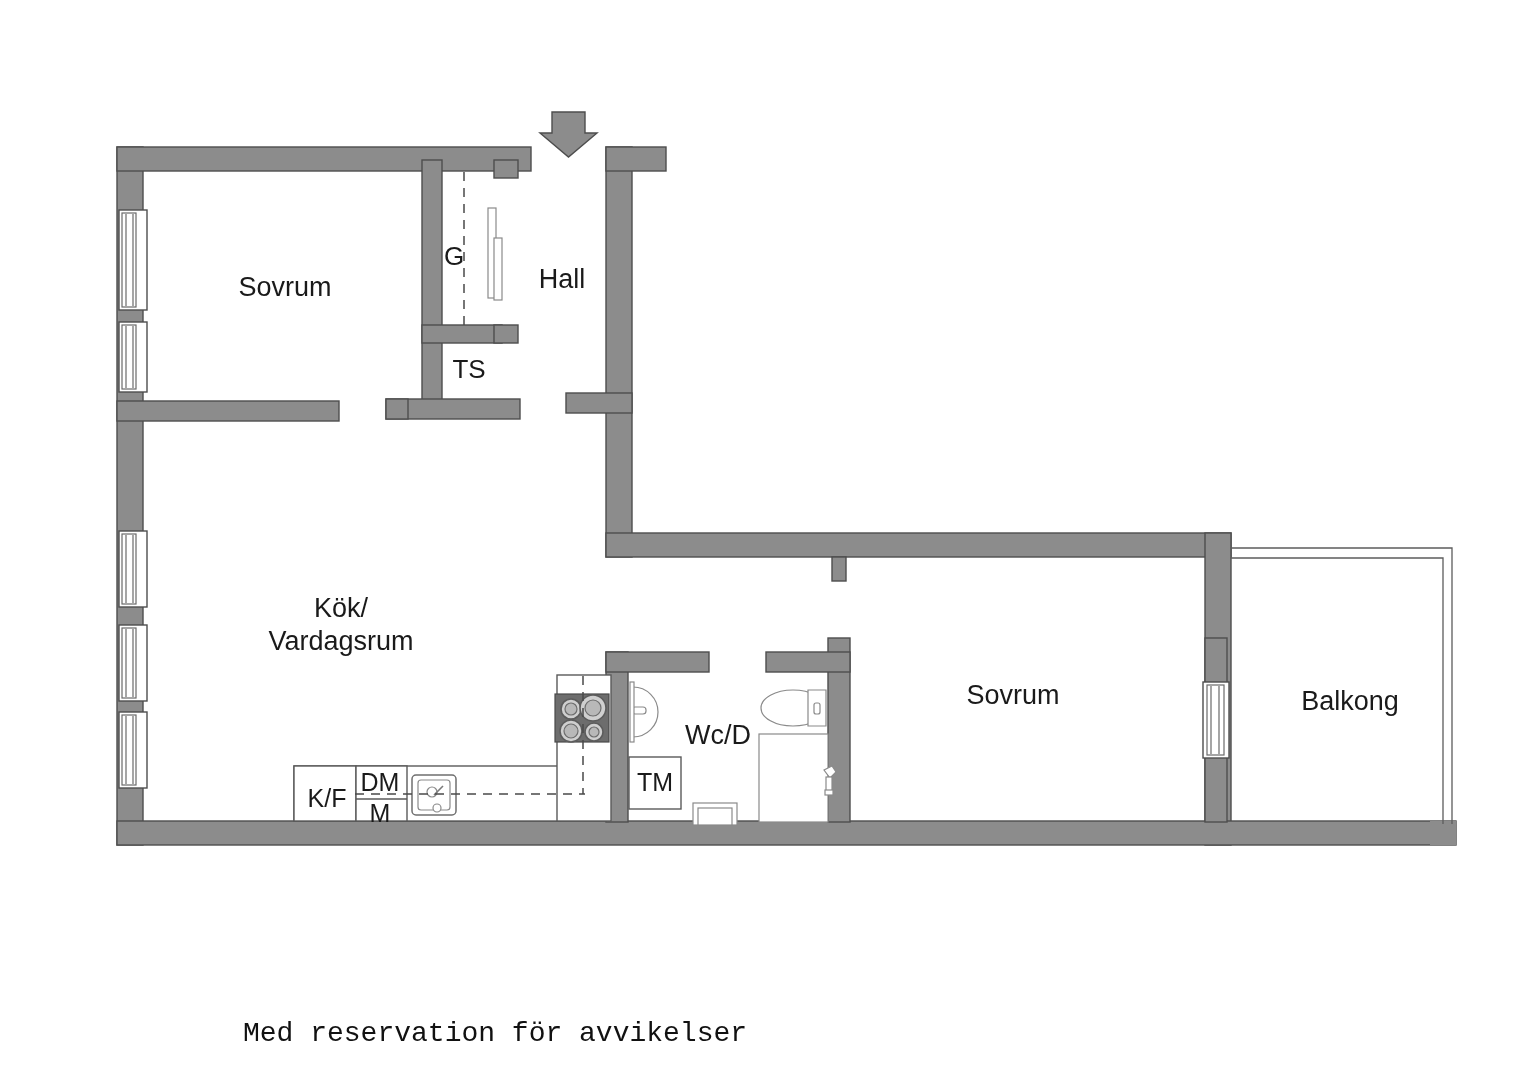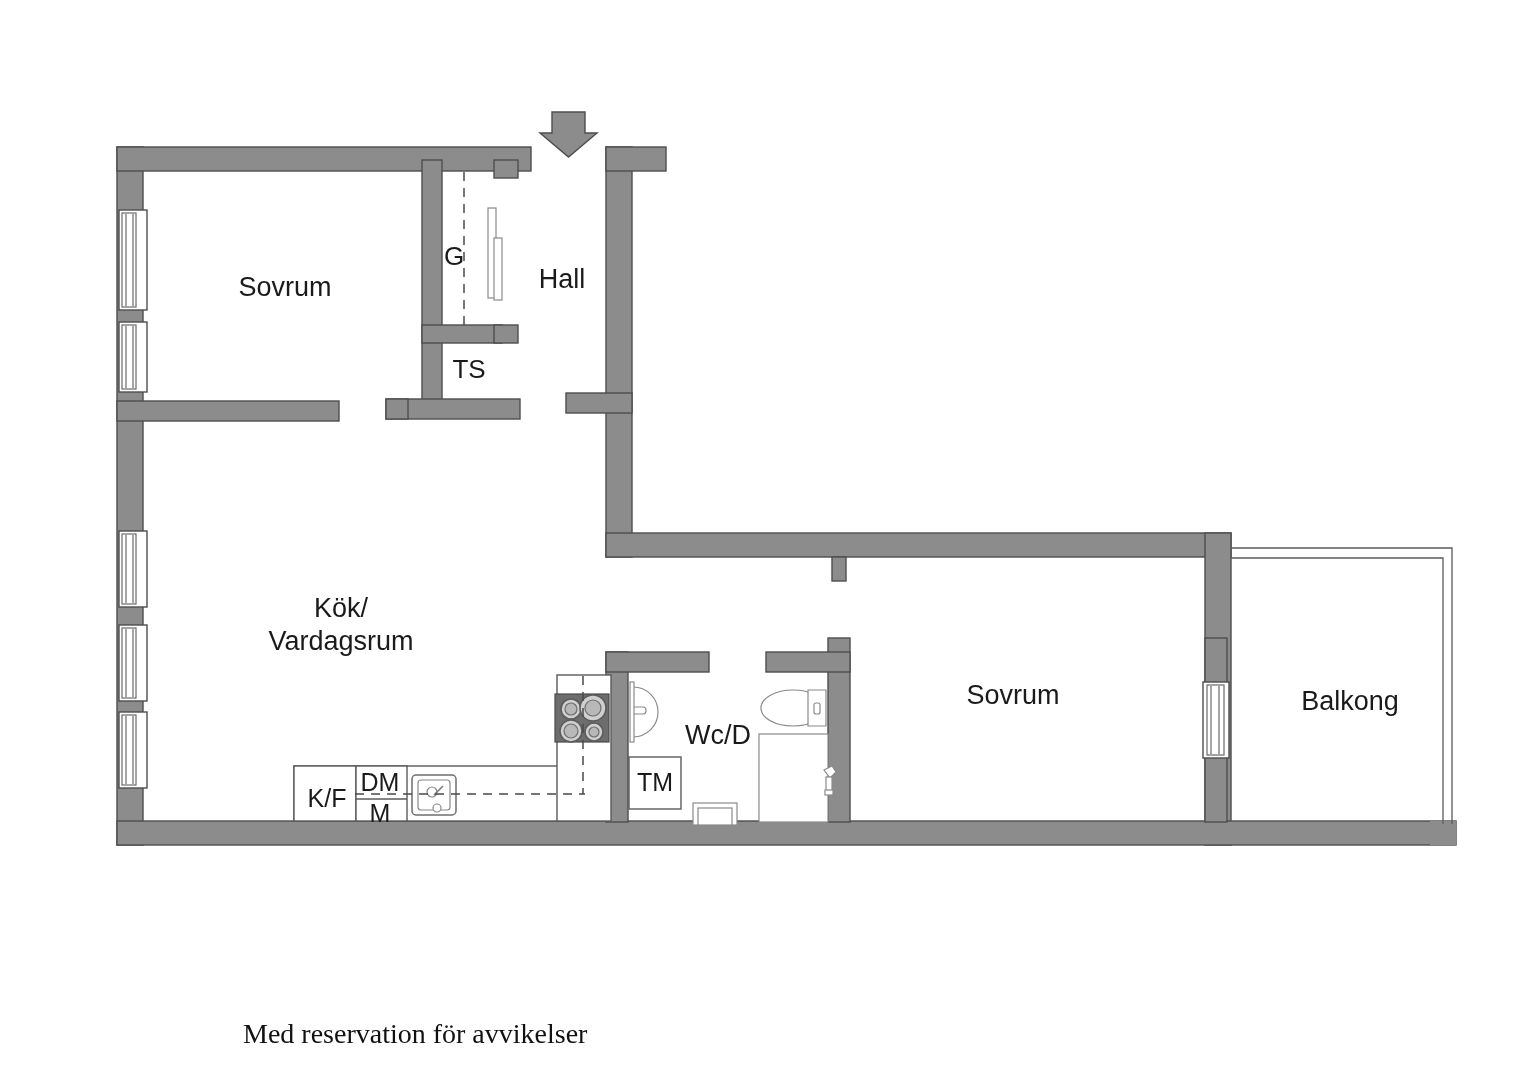--- a/index.html
+++ b/index.html
@@ -109,21 +109,21 @@
     font-family: "Liberation Sans", sans-serif;
     fill: #1a1a1a;
     font-size: 25px;
     text-anchor: middle;
     dominant-baseline: middle;
   }
   .caption {
     position: absolute;
     left: 243px;
     top: 1018px;
-    font-family: Liberation Serif, serif;
+    font-family: Liberation Mono, monospace;
     font-size: 28px;
     color: #111111;
     white-space: nowrap;
   }
 </style>
 </head>
 <body>
 
 <div id="plan-root">
 

